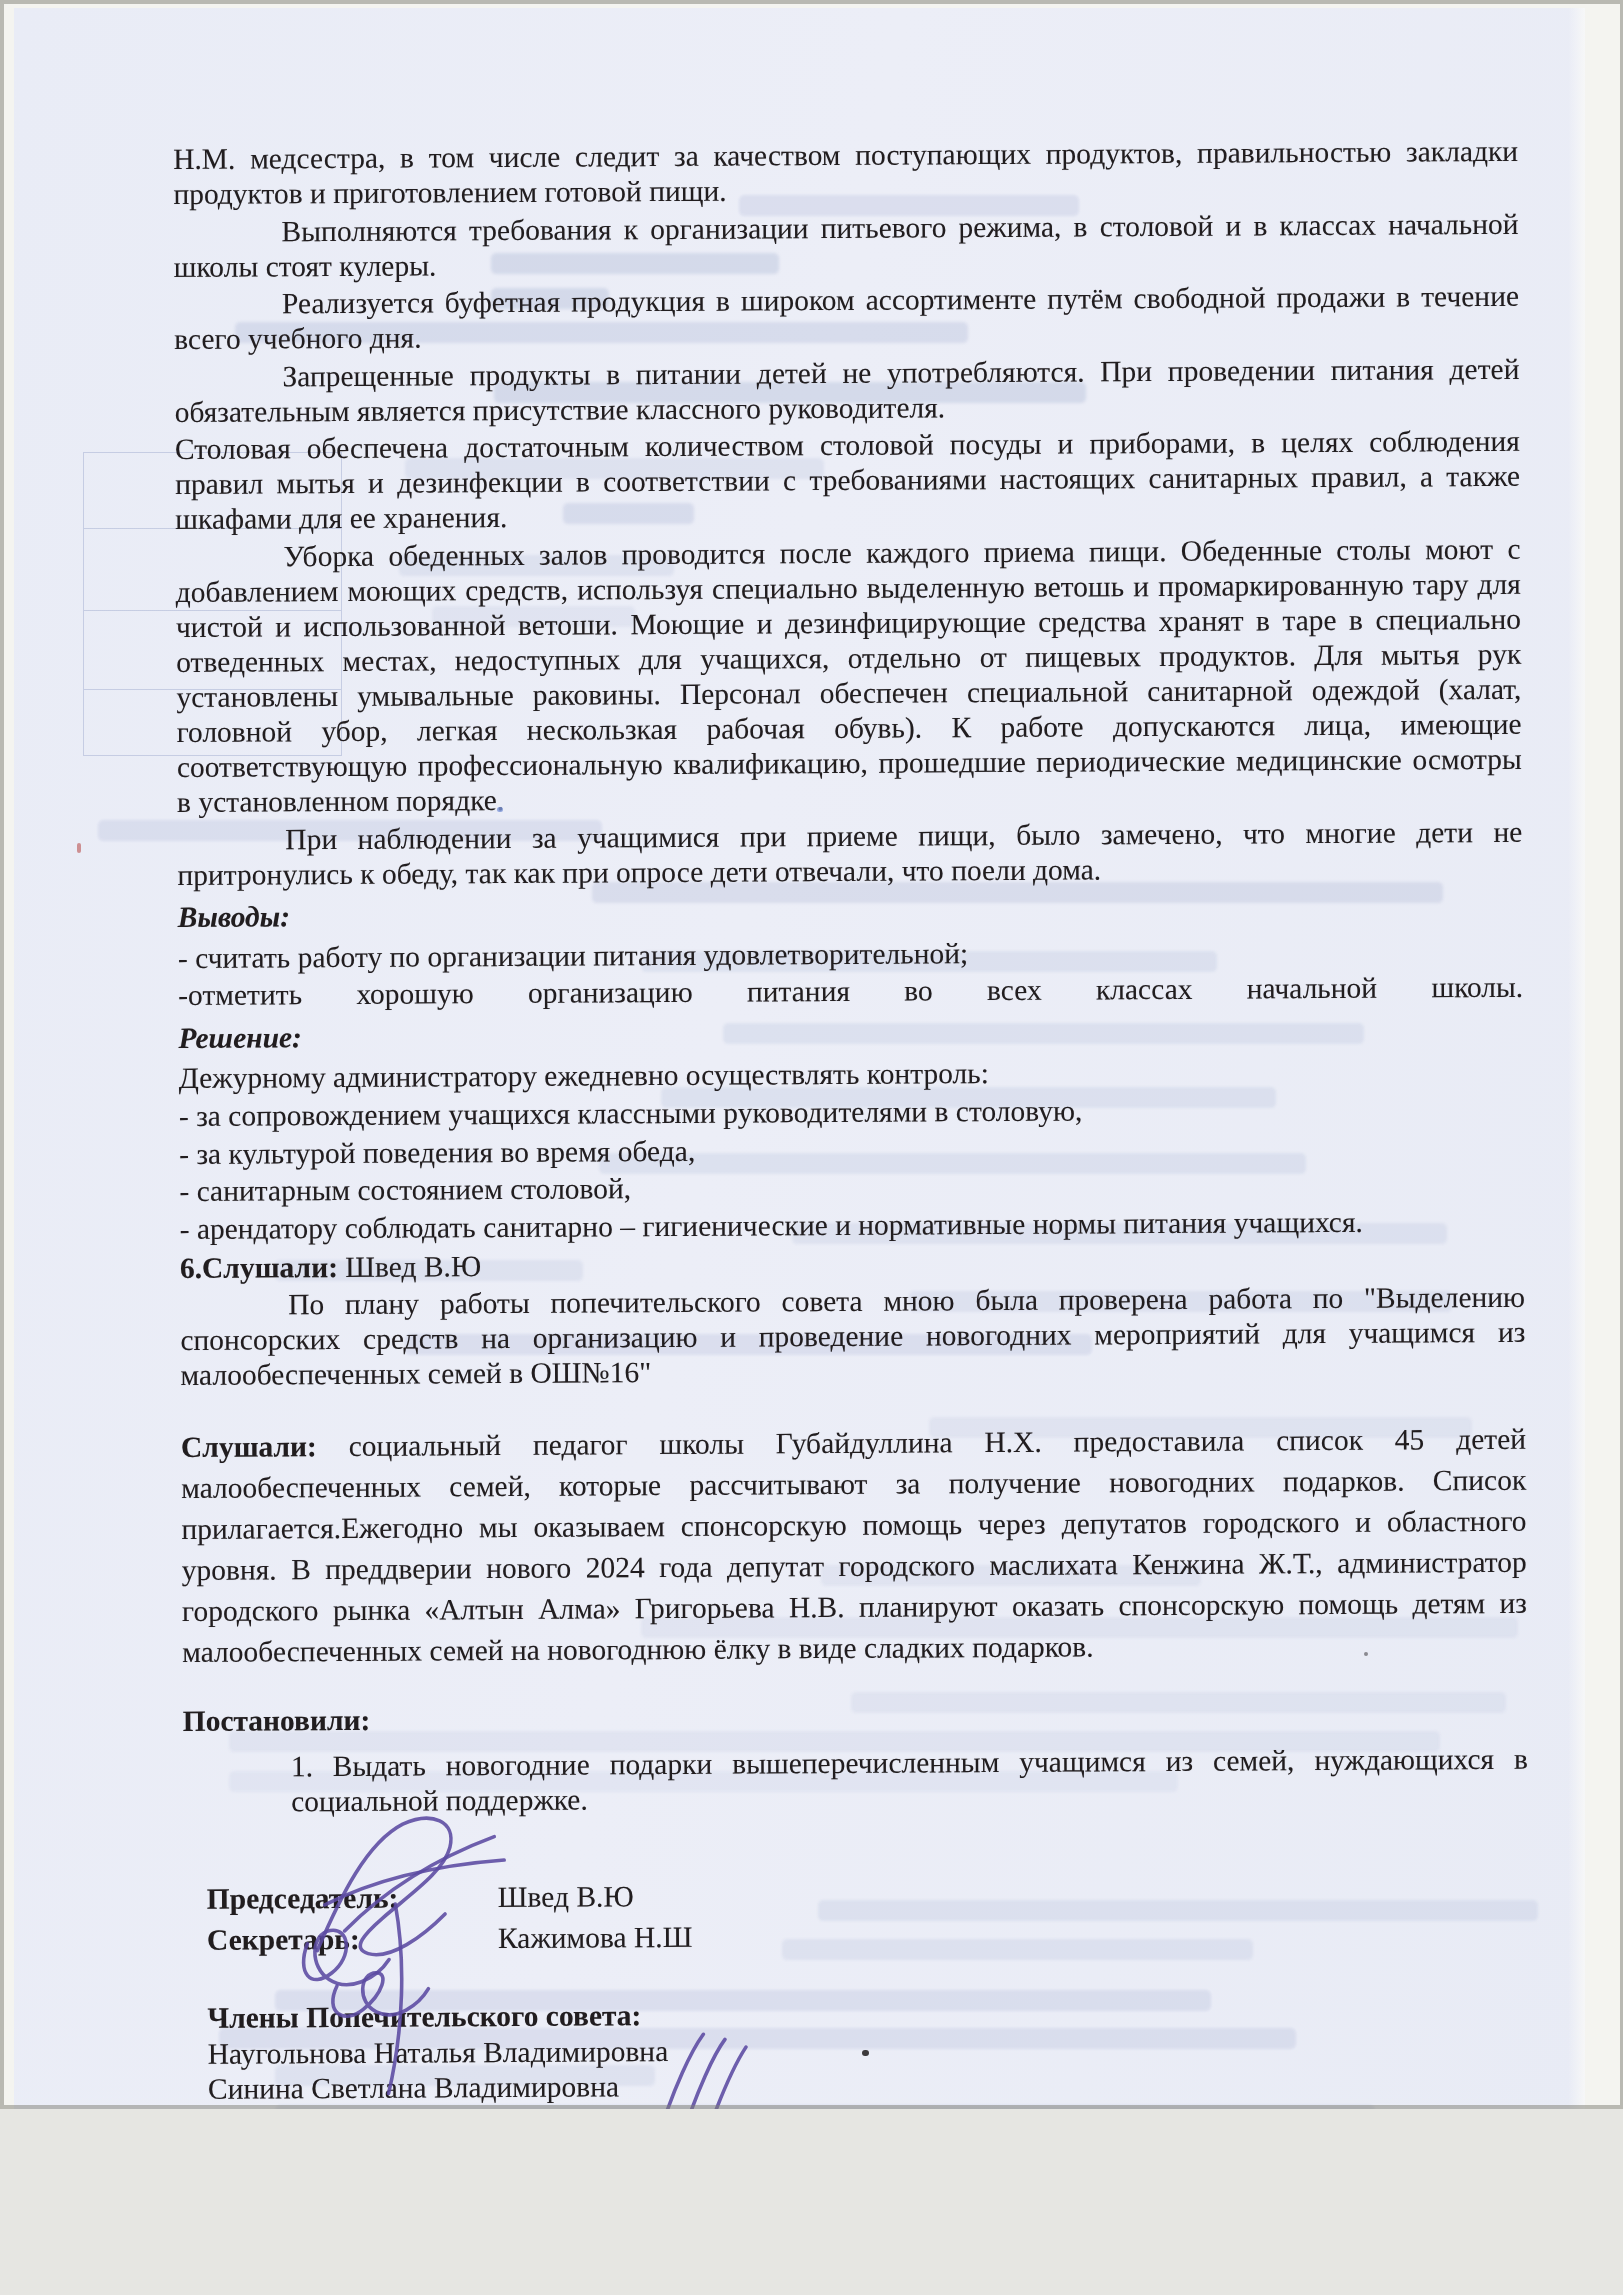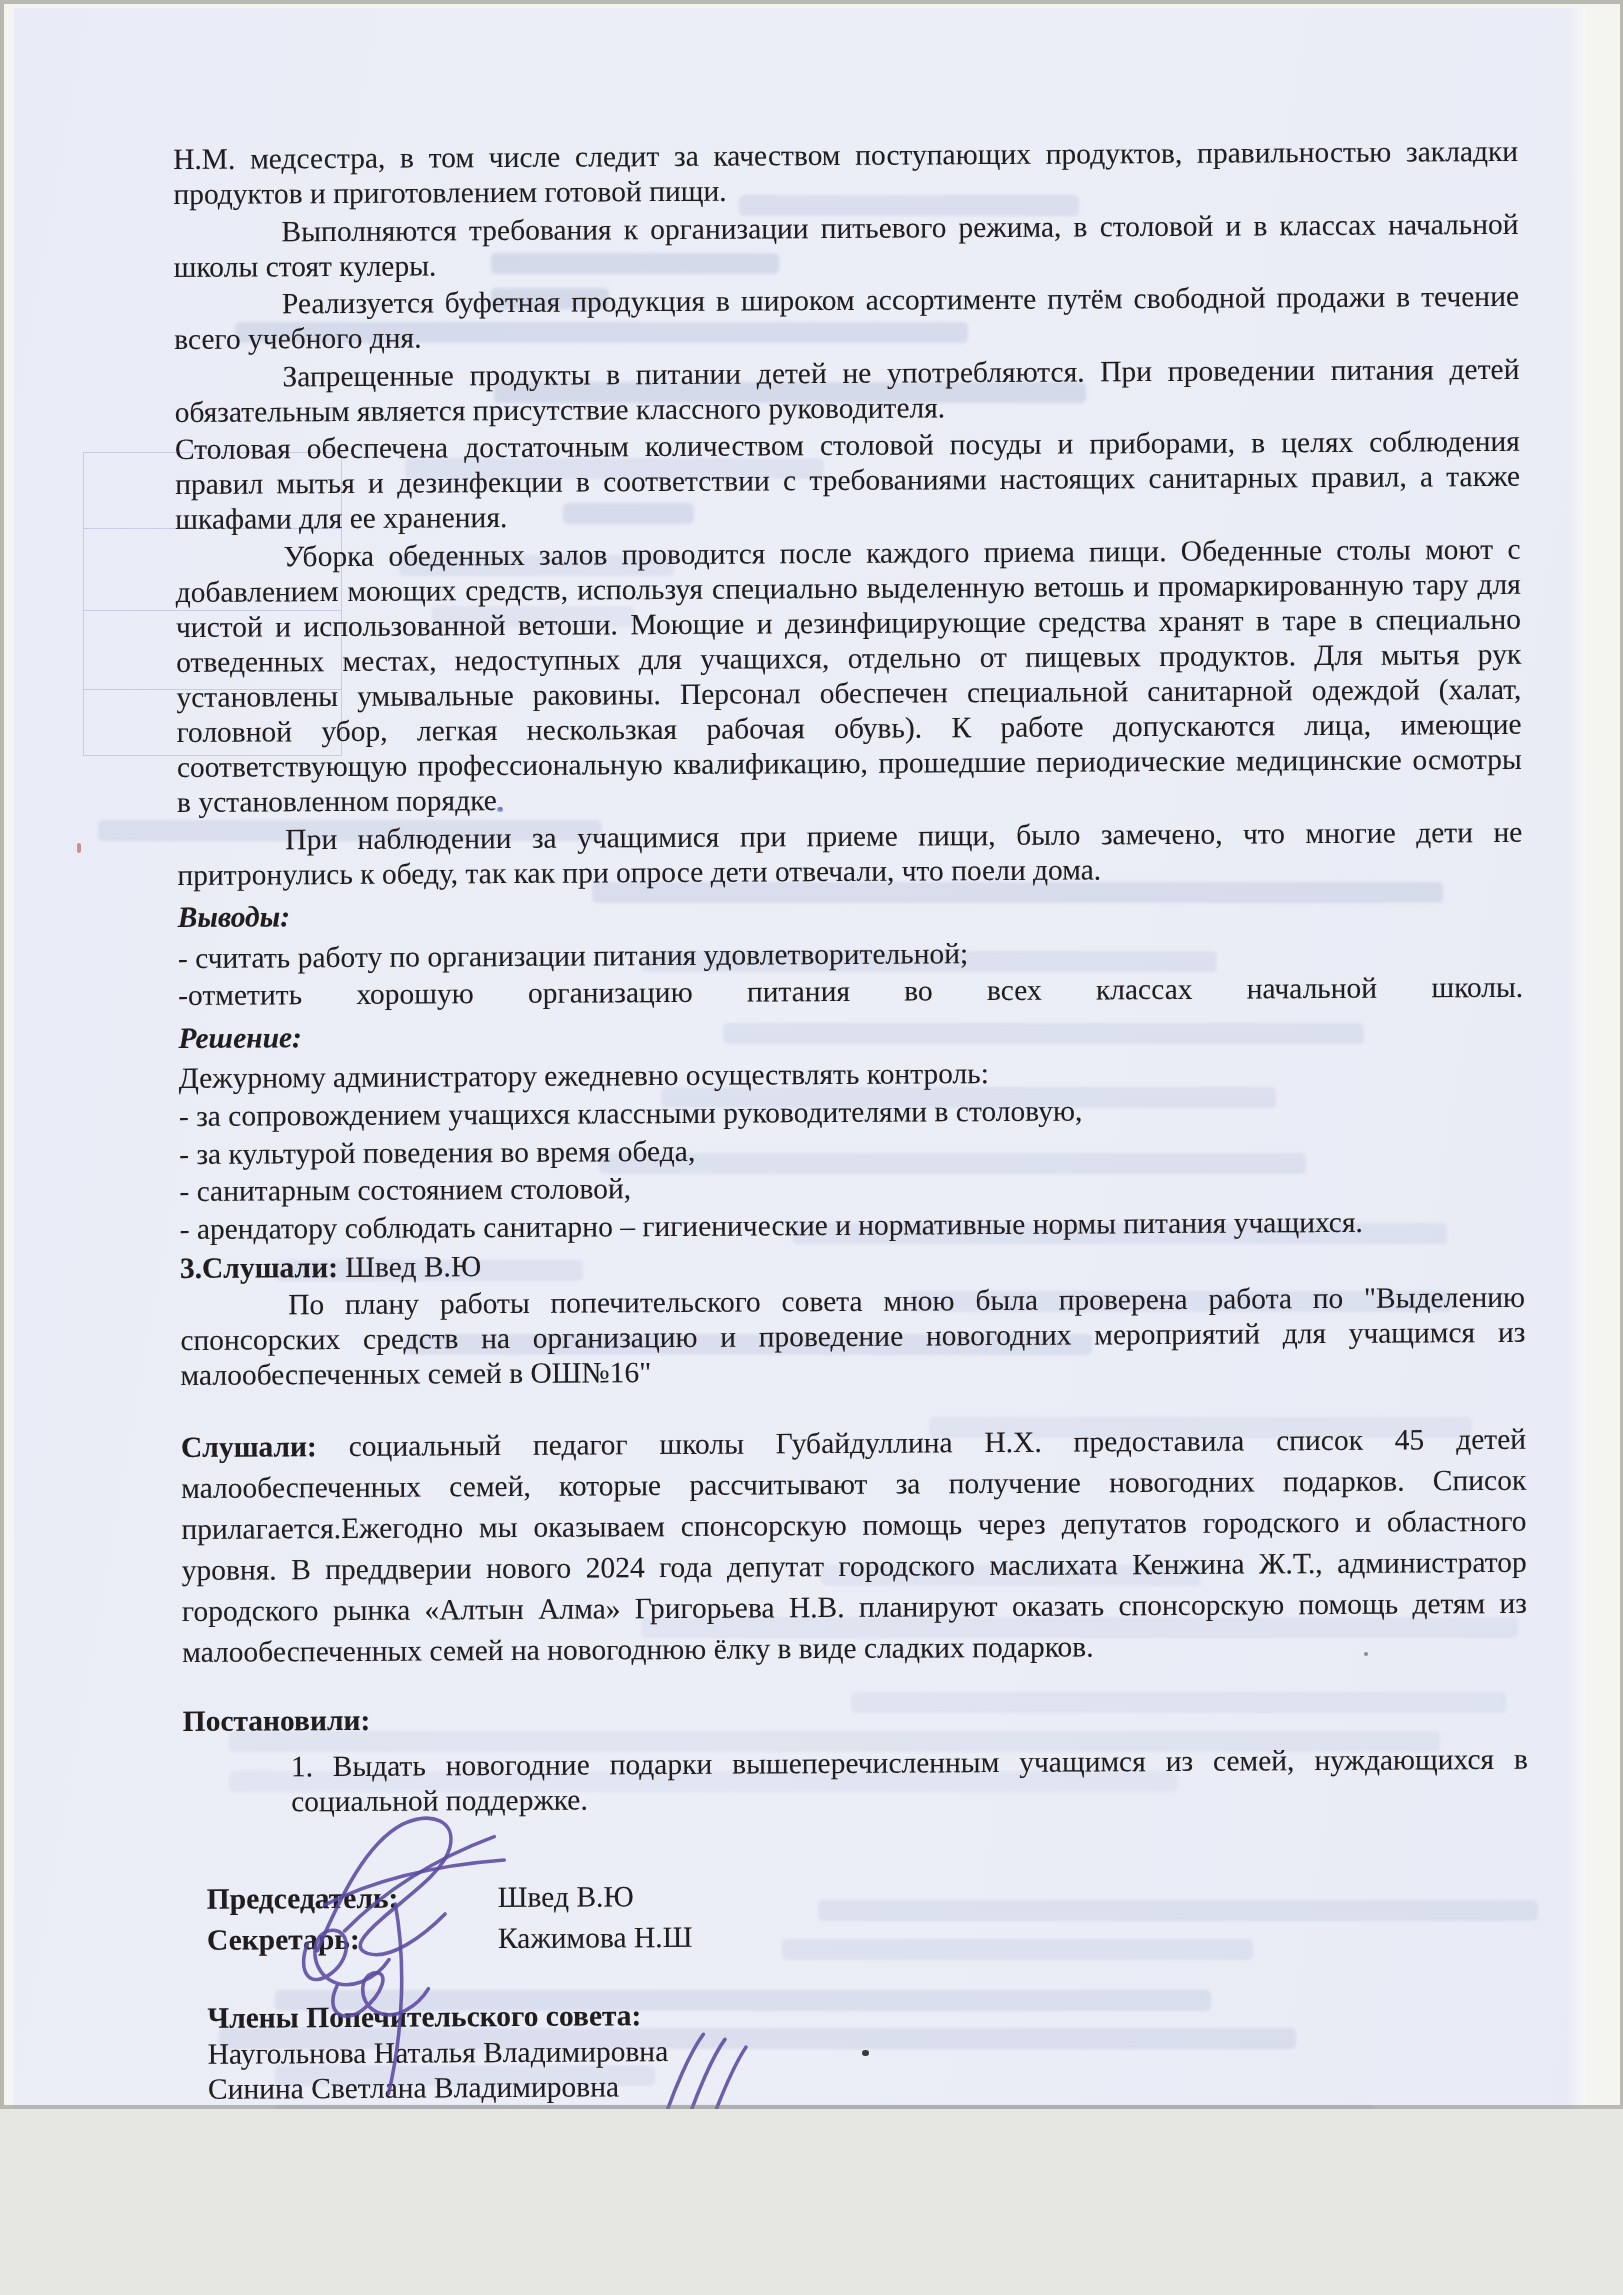--- a/index.html
+++ b/index.html
@@ -106,21 +106,21 @@
           <div class="p indent">При наблюдении за учащимися при приеме пищи, было замечено, что многие дети не притронулись к обеду, так как при опросе дети отвечали, что поели дома.</div>
           <div class="hi">Выводы:</div>
           <div class="p">- считать работу по организации питания удовлетворительной;</div>
           <div class="p stretch">-отметить хорошую организацию питания  во всех классах начальной школы.</div>
           <div class="hi">Решение:</div>
           <div class="p">Дежурному администратору ежедневно осуществлять контроль:</div>
           <div class="p">- за сопровождением учащихся классными руководителями в столовую,</div>
           <div class="p">- за культурой поведения во время обеда,</div>
           <div class="p">- санитарным состоянием столовой,</div>
           <div class="p">- арендатору соблюдать санитарно – гигиенические и нормативные нормы питания учащихся.</div>
-          <div class="p tight"><span class="hb">3.Слушали:</span> Швед В.Ю</div>
+          <div class="p tight"><span class="hb">6.Слушали:</span> Швед В.Ю</div>
           <div class="p indent">По плану работы попечительского совета мною была проверена работа по "Выделению спонсорских средств на организацию и проведение новогодних мероприятий для учащимся из малообеспеченных семей в ОШ№16"</div>
           <div class="p spaced"><span class="hb">Слушали:</span> социальный педагог школы Губайдуллина Н.Х. предоставила список 45 детей малообеспеченных семей, которые рассчитывают за получение новогодних подарков. Список прилагается.Ежегодно мы оказываем спонсорскую помощь через депутатов городского и областного уровня. В преддверии нового 2024 года депутат городского маслихата Кенжина Ж.Т., администратор городского рынка «Алтын Алма» Григорьева Н.В. планируют оказать спонсорскую помощь детям из малообеспеченных семей на новогоднюю ёлку в виде сладких подарков.</div>
           <div class="hbold">Постановили:</div>
           <div class="numbered"><span class="num">1.</span>Выдать новогодние подарки вышеперечисленным учащимся из семей, нуждающихся в социальной поддержке.</div>
         </div>
 
       <div class="sig-section">
         <div class="sig-row">
           <span class="lbl">Председатель:</span>
           <span class="nm">Швед В.Ю</span>

